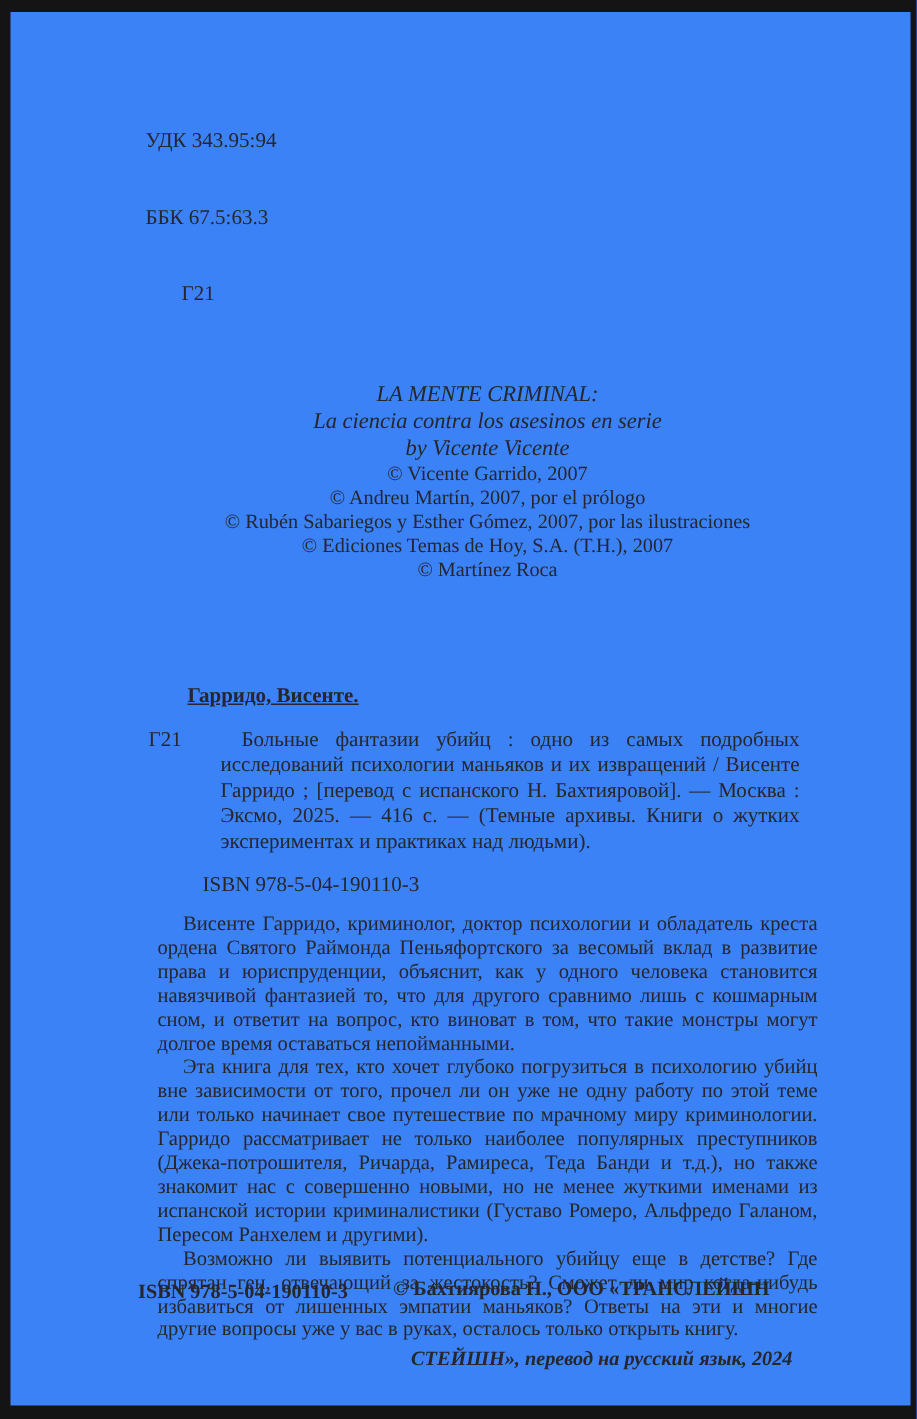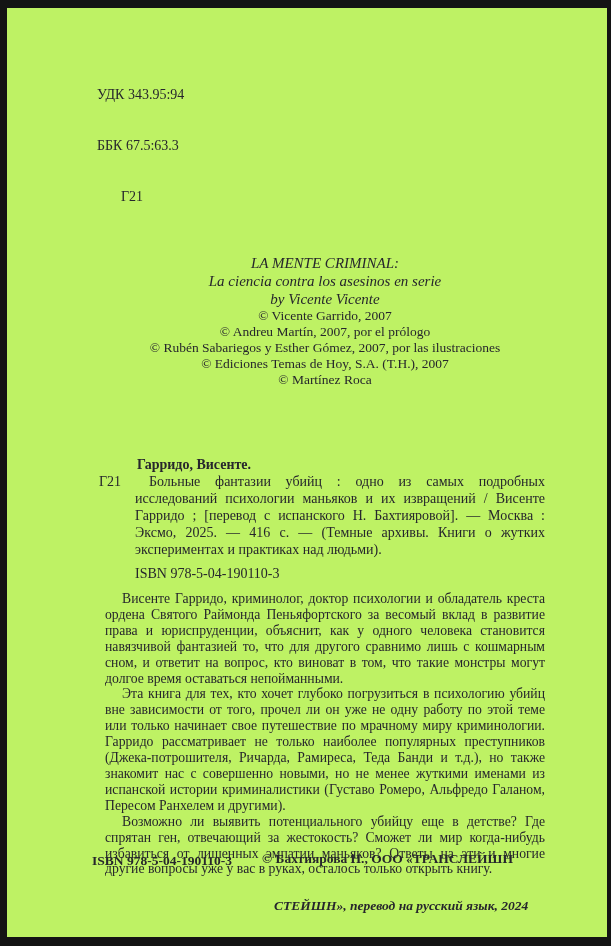--- a/index.html
+++ b/index.html
@@ -6,48 +6,48 @@
   body {
     width: 611px; height: 946px;
     background: #141414;
     position: relative;
     font-family: "Liberation Serif", "DejaVu Serif", serif;
   }
   .page {
     position: absolute;
     left: 7px; top: 8px;
     width: 600px; height: 929px;
-    background: #bef264;
+    background: #3b82f6;
     color: #26262c;
     overflow: hidden;
   }
   .codes-top {
     margin: 44px 0 0 90px;
     font-size: 14px; line-height: 17px;
     white-space: pre;
   }
   .codes-top .sign { padding-left: 24px; }
   .main-col { margin-left: 98px; width: 440px; }
   .title-block {
     text-align: center;
     margin-top: 15px;
     font-size: 15px; line-height: 18px; font-style: italic;
   }
   .copyright-block {
     text-align: center;
     font-size: 13.5px; line-height: 16px;
   }
   .catalog { margin-top: 68px; font-size: 14px; line-height: 17px; }
-  .catalog-heading { font-weight: bold; margin-left: 32px; }
+  .catalog-heading { font-weight: bold; margin-left: 20px; text-decoration: underline; }
   .catalog-entry {
     position: relative;
     margin-left: 30px; width: 410px;
     text-align: justify;
   }
-  .catalog-entry .desc { margin: 0; text-indent: 14px; }
+  .catalog-entry .desc { margin: 12px; text-indent: 14px; }
   .catalog-sign { position: absolute; left: -36px; top: 0; }
   .isbn-mid { margin: 7px 0 0 30px; font-size: 14px; }
   .annotation {
     margin-top: 9px;
     font-size: 13.7px; line-height: 15.9px;
     text-align: justify;
   }
   .annotation p { margin: 0; text-indent: 17px; }
   .isbn-bottom {
     position: absolute;

